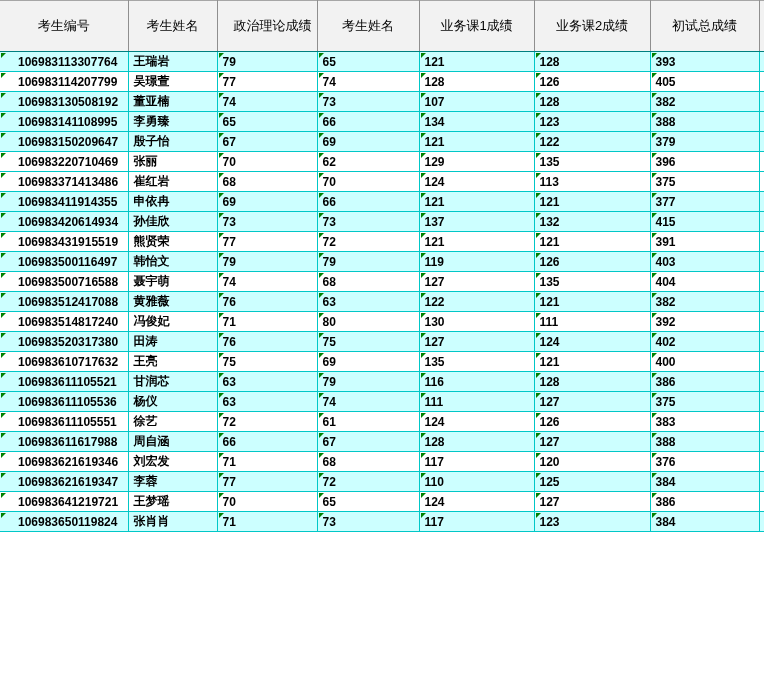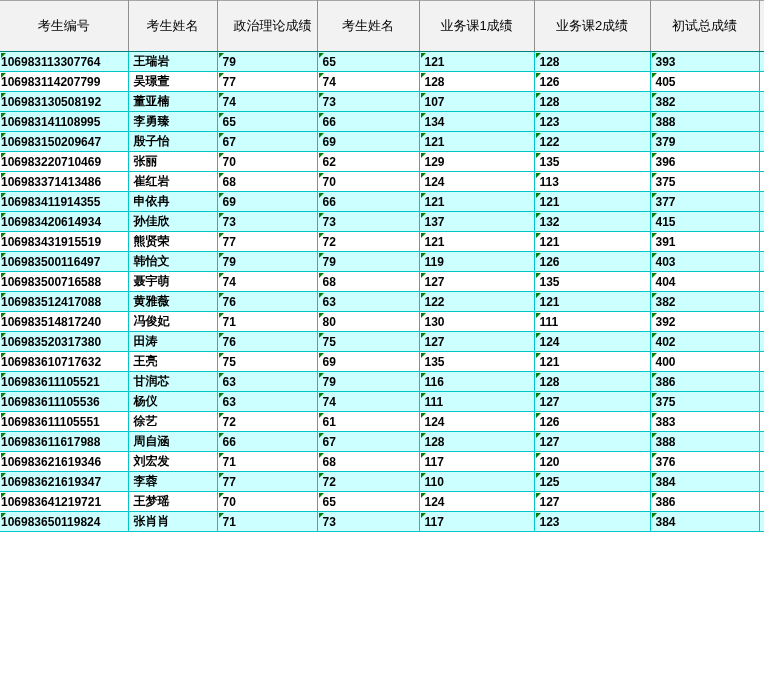--- a/index.html
+++ b/index.html
@@ -28,21 +28,21 @@
   thead th:last-child{border-right:none;}
   
   tbody td{
     position:relative;height:20px;padding:0 0 0 5px;box-sizing:border-box;
     color:var(--text);font-size:12px;font-weight:bold;
     text-align:left;vertical-align:middle;
     border-right:1px solid var(--grid);
     border-bottom:1px solid var(--grid);
     white-space:nowrap;overflow:hidden;
   }
-  tbody td:first-child{padding-left:1px;}
+  tbody td:first-child{padding-left:18px;}
   tbody td:last-child{border-right:none;}
   tbody tr.alt td{background:var(--row-alt);}
   tbody tr.base td{background:var(--row-base);}
   .flag{
     position:absolute;top:1px;left:1px;width:0;height:0;
     border-top:5px solid var(--flag);border-right:5px solid transparent;
   }
 </style>
 </head>
 <body>

